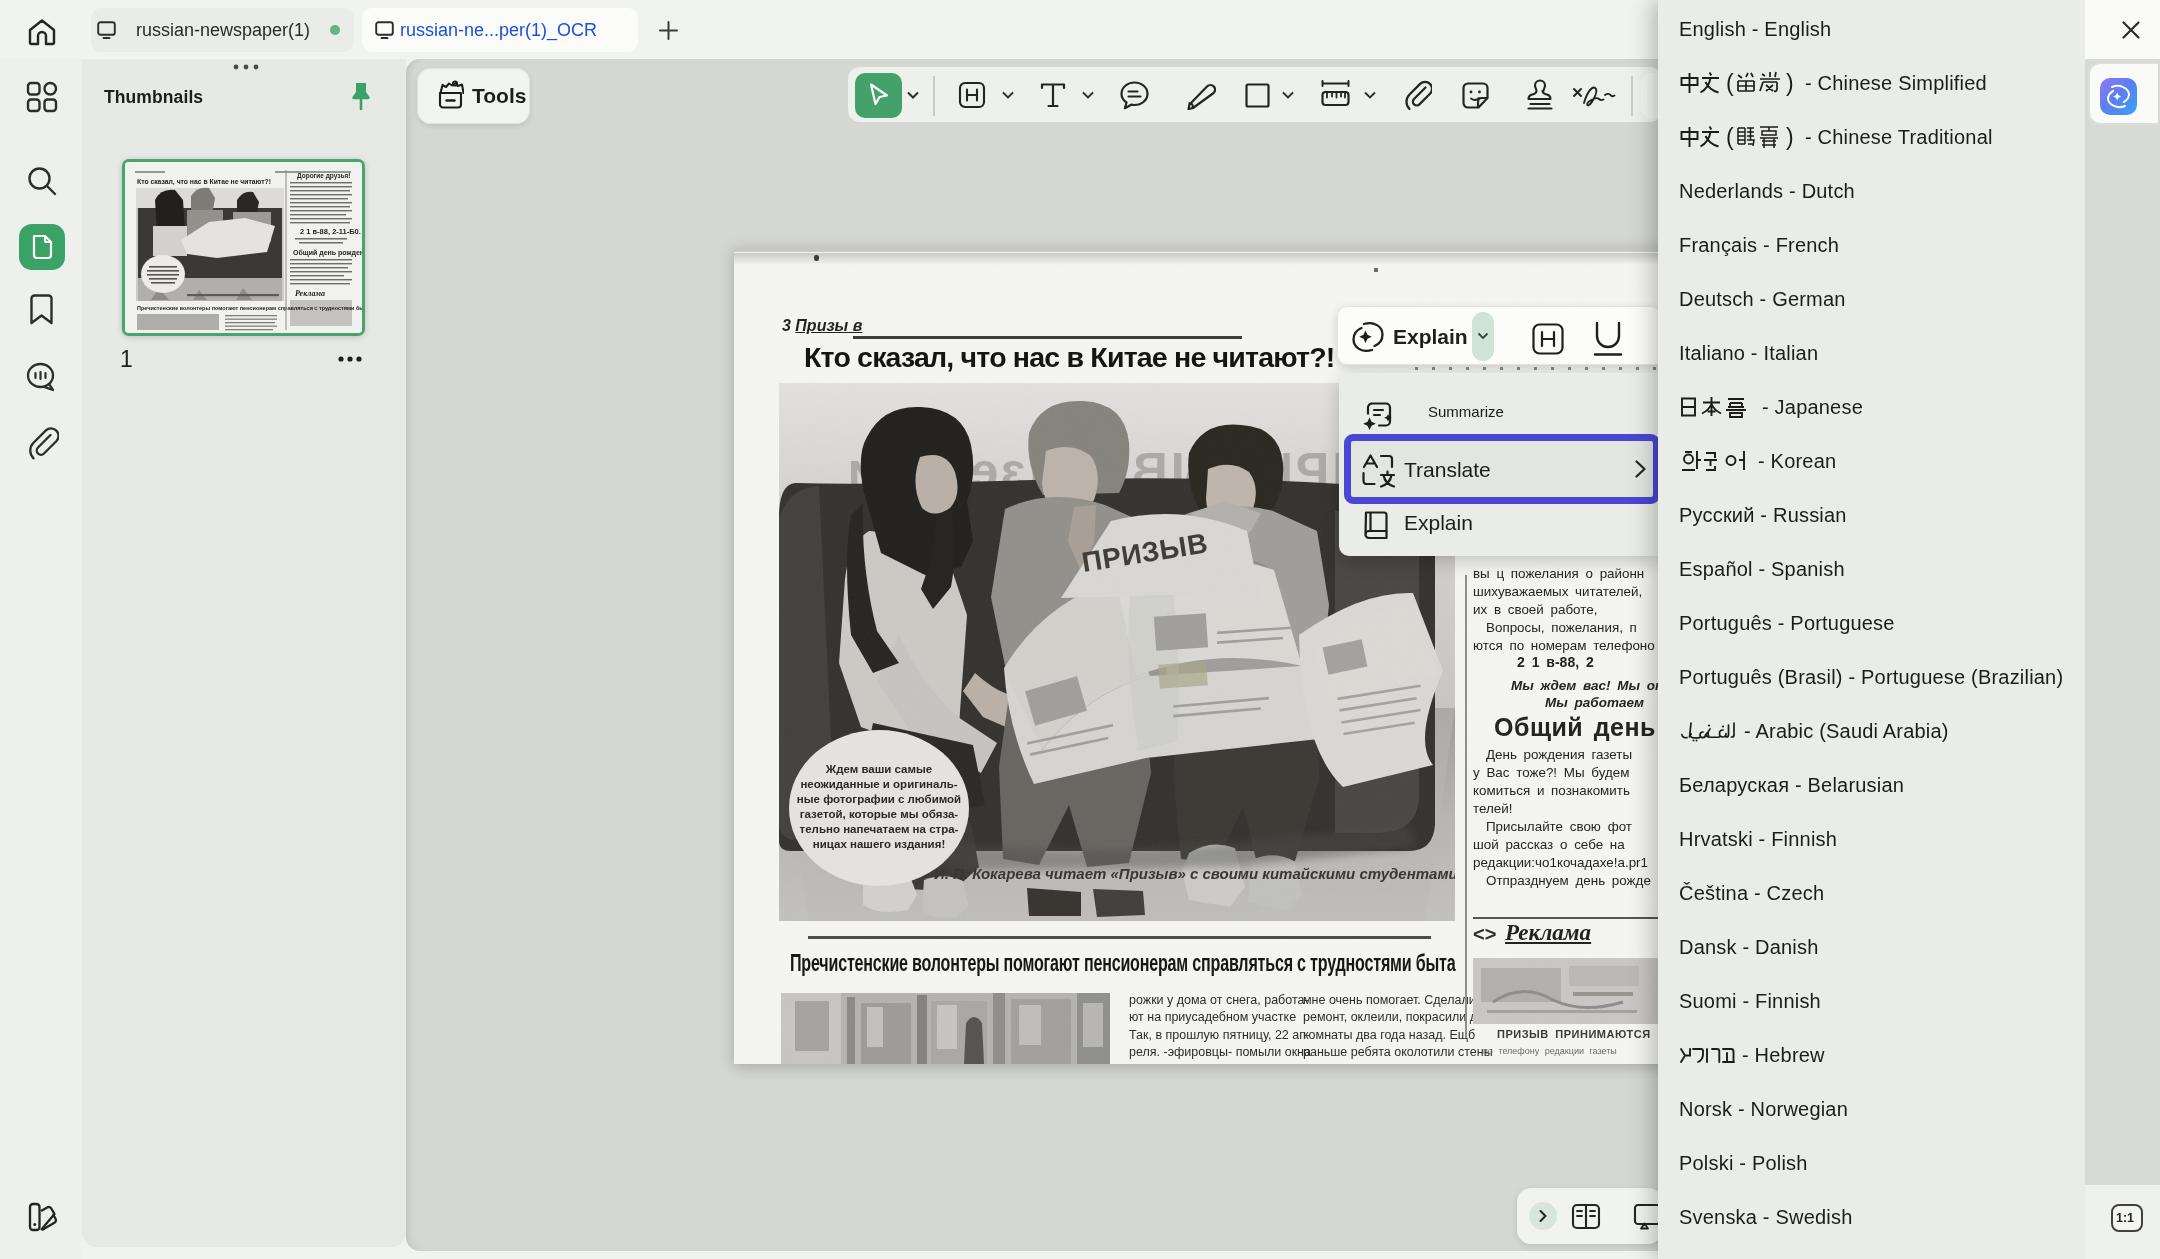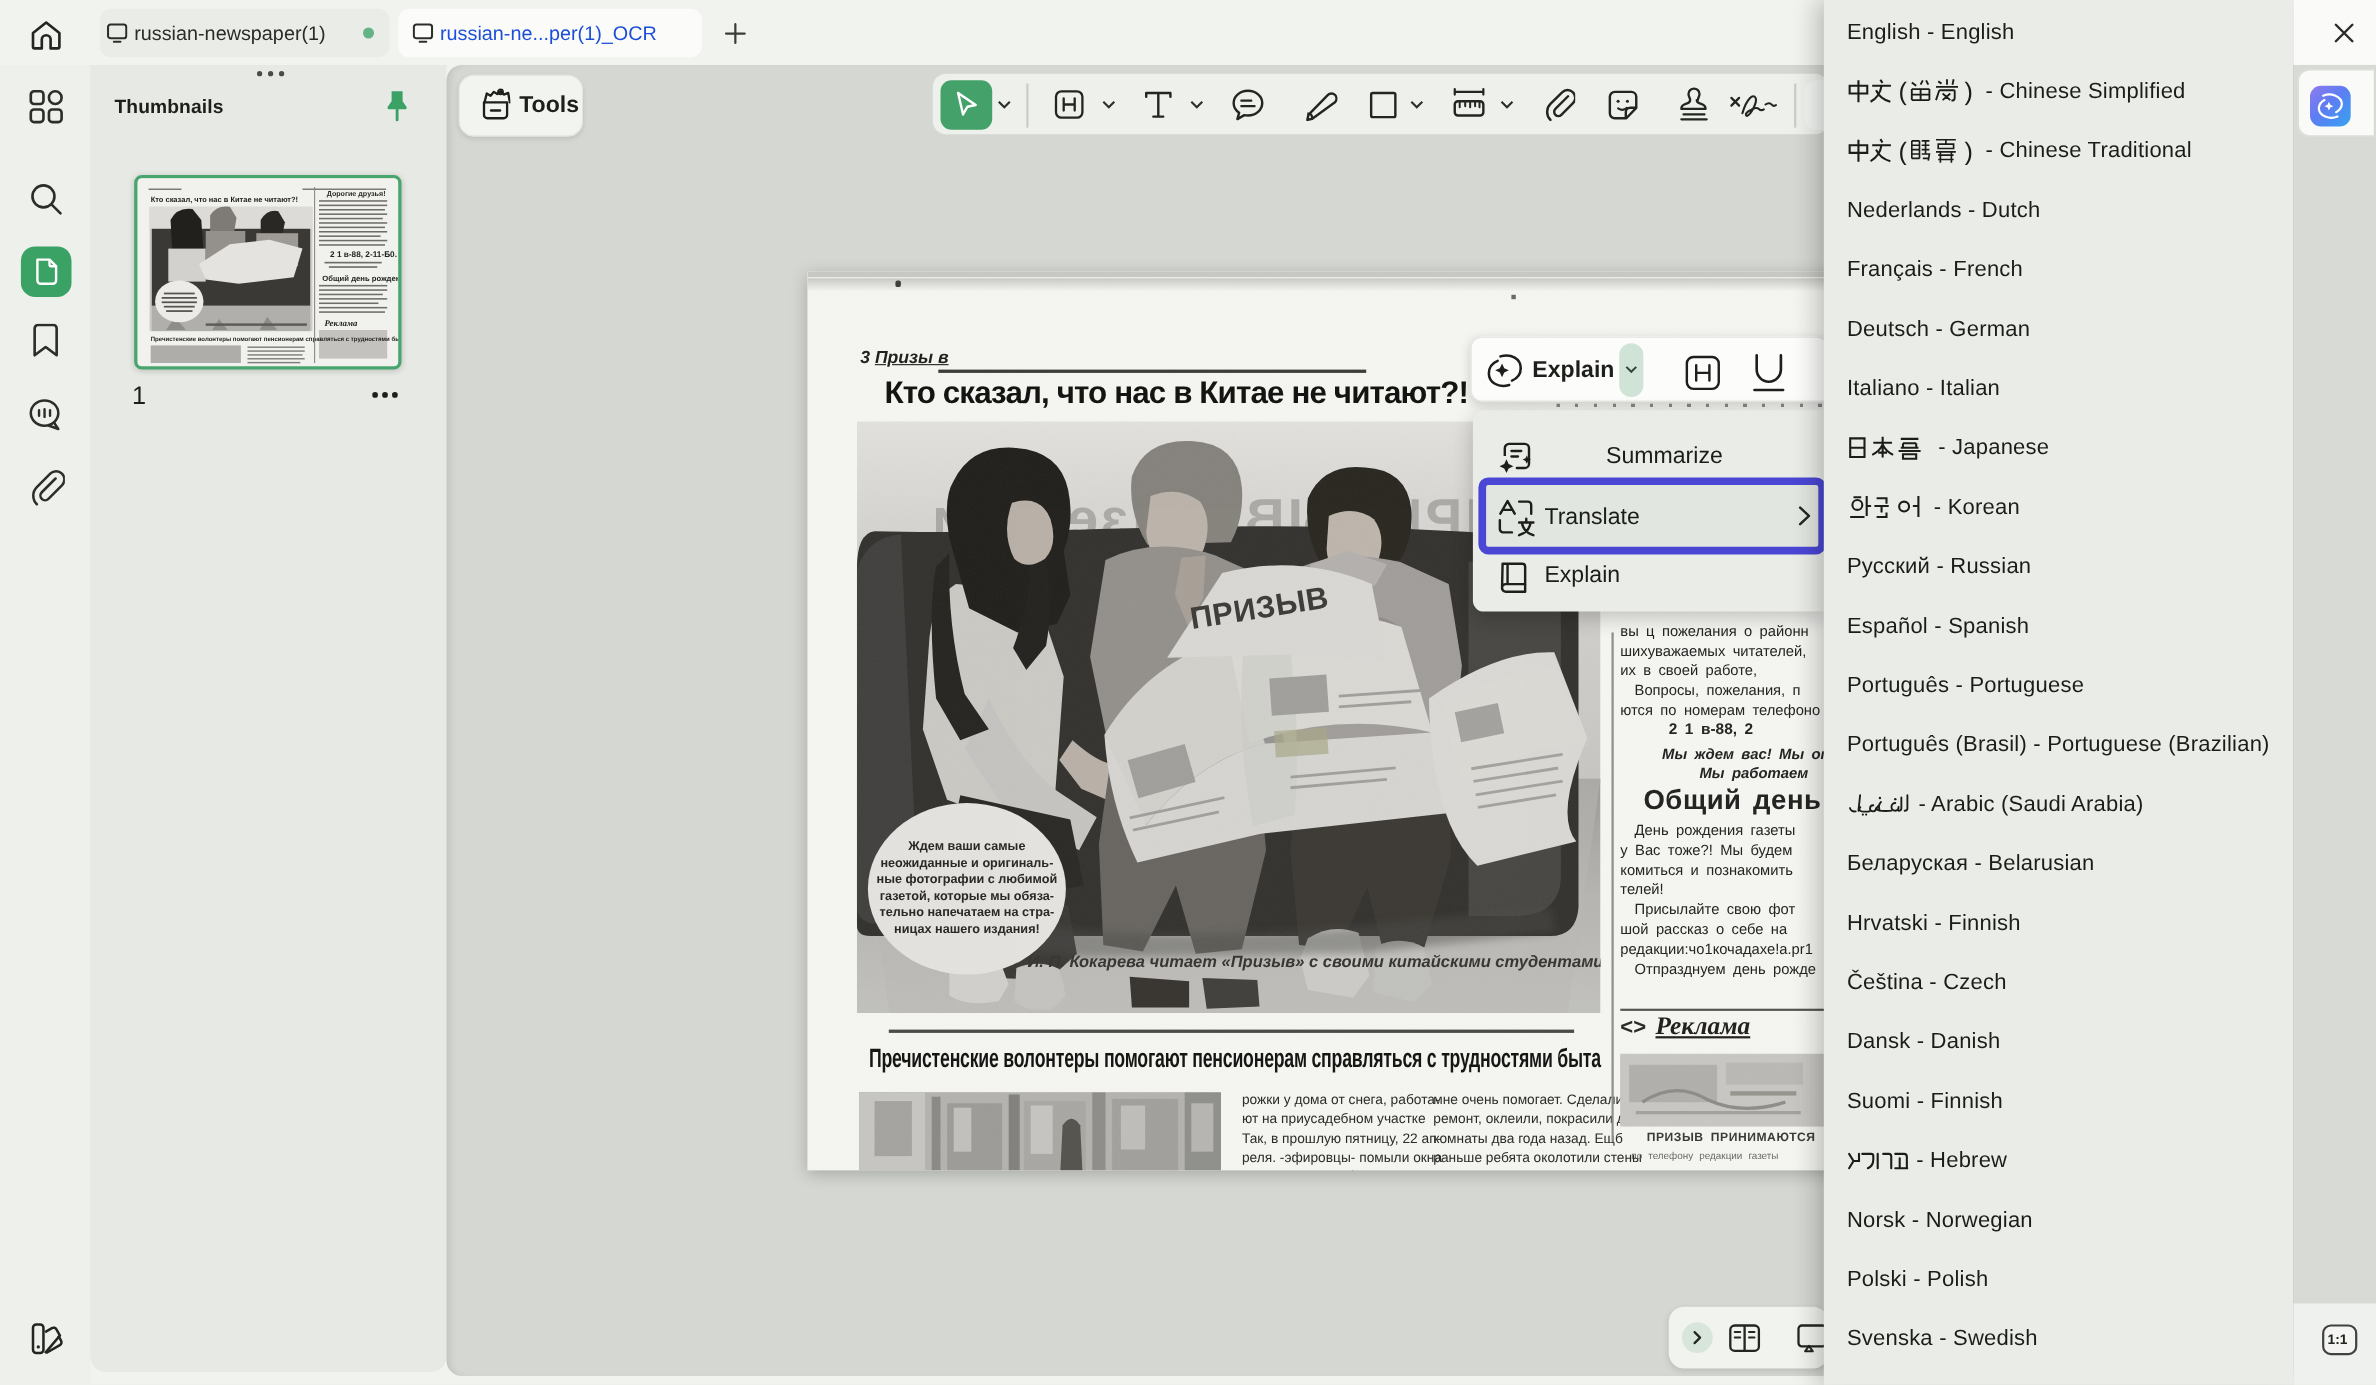--- a/index.html
+++ b/index.html
@@ -16,21 +16,21 @@
 <svg class="abs" style="left:27px;top:18px;" width="30" height="28" viewBox="0 0 30 28">
   <path d="M3 12 L15 2.5 L27 12 V24.5 a1.5 1.5 0 0 1 -1.5 1.5 H19 v-8 a4 4 0 0 0 -8 0 v8 H4.5 A1.5 1.5 0 0 1 3 24.5 Z" fill="none" stroke="#23251f" stroke-width="2.4" stroke-linejoin="round"></path>
 </svg>
 <div class="abs" style="left:91px;top:8px;width:263px;height:44px;background:#e9ece7;border-radius:10px;"></div>
 <div class="abs" style="left:362px;top:8px;width:276px;height:44px;background:#fbfcfa;border-radius:10px;"></div>
 
 <svg class="abs" style="left:97px;top:21px;" width="19" height="18" viewBox="0 0 19 18">
   <rect x="1.2" y="1.2" width="16.6" height="12.6" rx="2.4" fill="none" stroke="#2c2e29" stroke-width="1.9"></rect>
   <path d="M6.5 17 h6" stroke="#2c2e29" stroke-width="1.9" stroke-linecap="round"></path>
 </svg>
-<div class="abs" style="left:122px;top:20px;font-size:18px;color:#2a2c27;">russian-newspaper(1)</div>
+<div class="abs" style="left:136px;top:20px;font-size:18px;color:#2a2c27;">russian-newspaper(1)</div>
 <div class="abs" style="left:330px;top:25px;width:10px;height:10px;border-radius:50%;background:#63b386;"></div>
 
 <svg class="abs" style="left:375px;top:21px;" width="19" height="18" viewBox="0 0 19 18">
   <rect x="1.2" y="1.2" width="16.6" height="12.6" rx="2.4" fill="none" stroke="#2c2e29" stroke-width="1.9"></rect>
   <path d="M6.5 17 h6" stroke="#2c2e29" stroke-width="1.9" stroke-linecap="round"></path>
 </svg>
 <div class="abs" style="left:400px;top:20px;font-size:18px;color:#1d4ed8;">russian-ne...per(1)_OCR</div>
 <svg class="abs" style="left:658px;top:20px;" width="21" height="21" viewBox="0 0 21 21">
   <path d="M10.5 2 v17 M2 10.5 h17" stroke="#3a3c37" stroke-width="2" stroke-linecap="round"></path>
 </svg>
@@ -505,21 +505,21 @@
 
 
 <div class="abs" style="left:1339px;top:373px;width:321px;height:183px;background:#e9ece7;border-radius:10px 0 0 10px;box-shadow:0 6px 18px rgba(0,0,0,.20);"></div>
 <svg class="abs" style="left:1361px;top:399px;" width="34" height="34" viewBox="0 0 34 34">
   <path d="M11 4.5 h14 a4 4 0 0 1 4 4 v14 a4 4 0 0 1 -4 4 h-7" fill="none" stroke="#1d1f1b" stroke-width="2.2" stroke-linecap="round"></path>
   <path d="M11 4.5 a4 4 0 0 0 -4 4 v7" fill="none" stroke="#1d1f1b" stroke-width="2.2"></path>
   <path d="M13 11 h9 M13 16 h6" stroke="#1d1f1b" stroke-width="2.1" stroke-linecap="round"></path>
   <path d="M8.5 18.5 l2 4.3 4.3 2 -4.3 2 -2 4.3 -2 -4.3 -4.3 -2 4.3 -2 Z" fill="#1d1f1b"></path>
   <path d="M27 15 l1.2 2.6 2.6 1.2 -2.6 1.2 -1.2 2.6 -1.2 -2.6 -2.6 -1.2 2.6 -1.2 Z" fill="#1d1f1b"></path>
 </svg>
-<div class="abs" style="left:1460px;top:403px;font-size:21px;color:#1b1d19;">Summarize</div>
+<div class="abs" style="left:1428px;top:403px;font-size:15px;color:#1b1d19;">Summarize</div>
 
 <div class="abs" style="left:1344px;top:434px;width:316px;height:70px;background:#e2e6e0;border:7px solid #4a47d5;border-radius:9px;"></div>
 <svg class="abs" style="left:1361px;top:453px;" width="36" height="36" viewBox="0 0 36 36">
   <g fill="none" stroke="#1d1f1b" stroke-width="2.2" stroke-linecap="round" stroke-linejoin="round">
     <path d="M3 14 L9.5 2.5 16 14 M5 10.5 h9"></path>
     <path d="M20 3 h8 a3 3 0 0 1 3 3 v8"></path>
     <path d="M2.5 20 v8 a3 3 0 0 0 3 3 h8"></path>
     <path d="M20 22 h13 M26.5 18.5 v3.5 M30.5 22 c-1 6 -5.5 10 -10.5 11.5 M22.5 22 c1 6 5.5 10 10.5 11.5"></path>
   </g>
 </svg>

